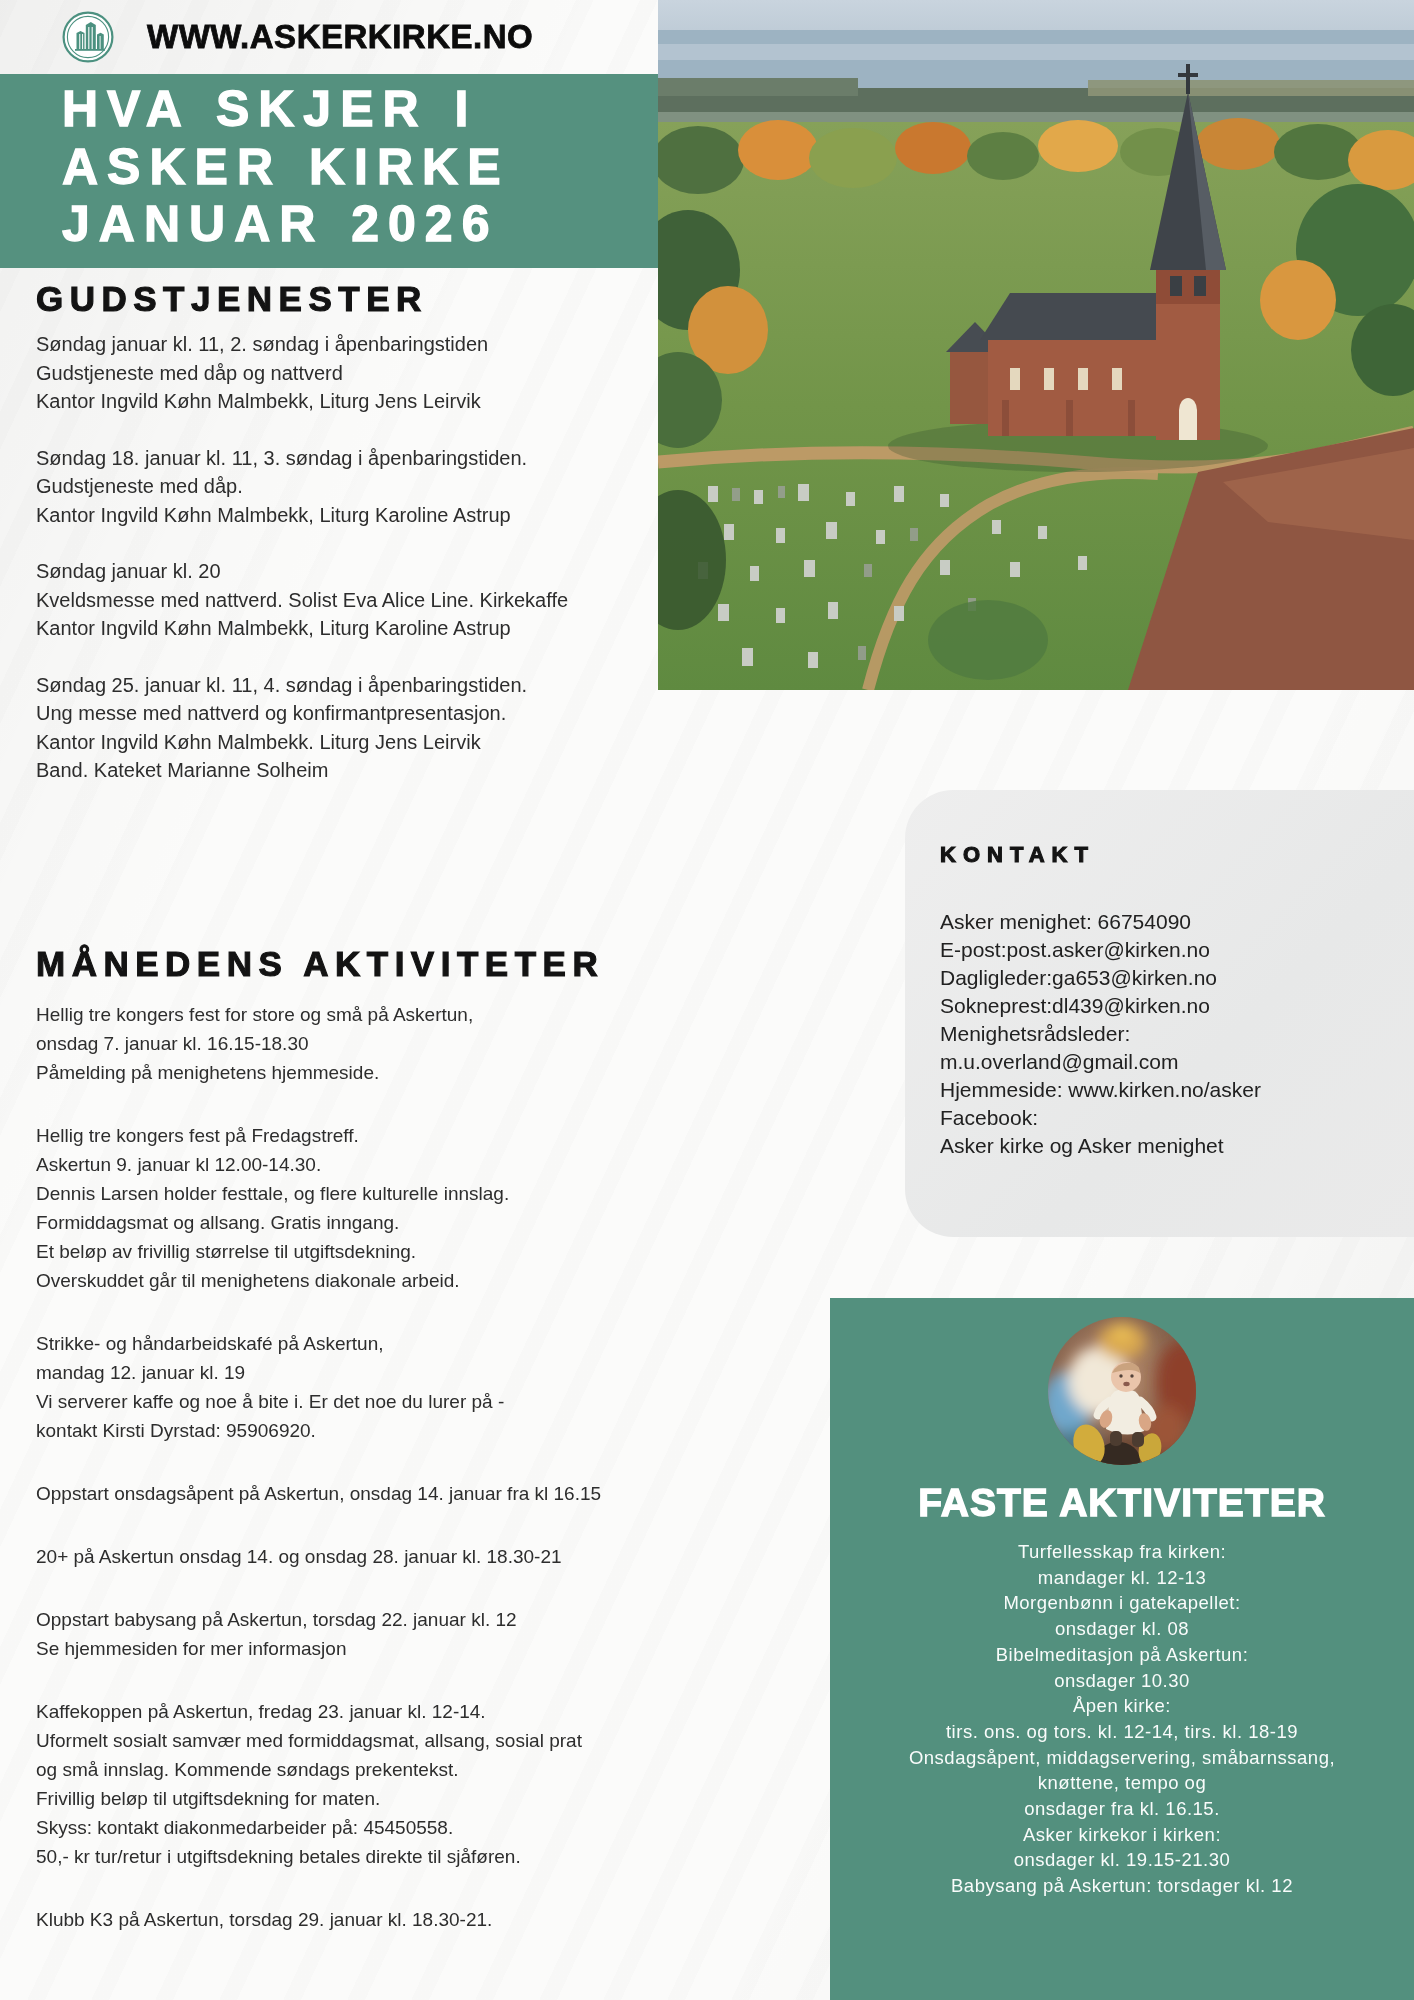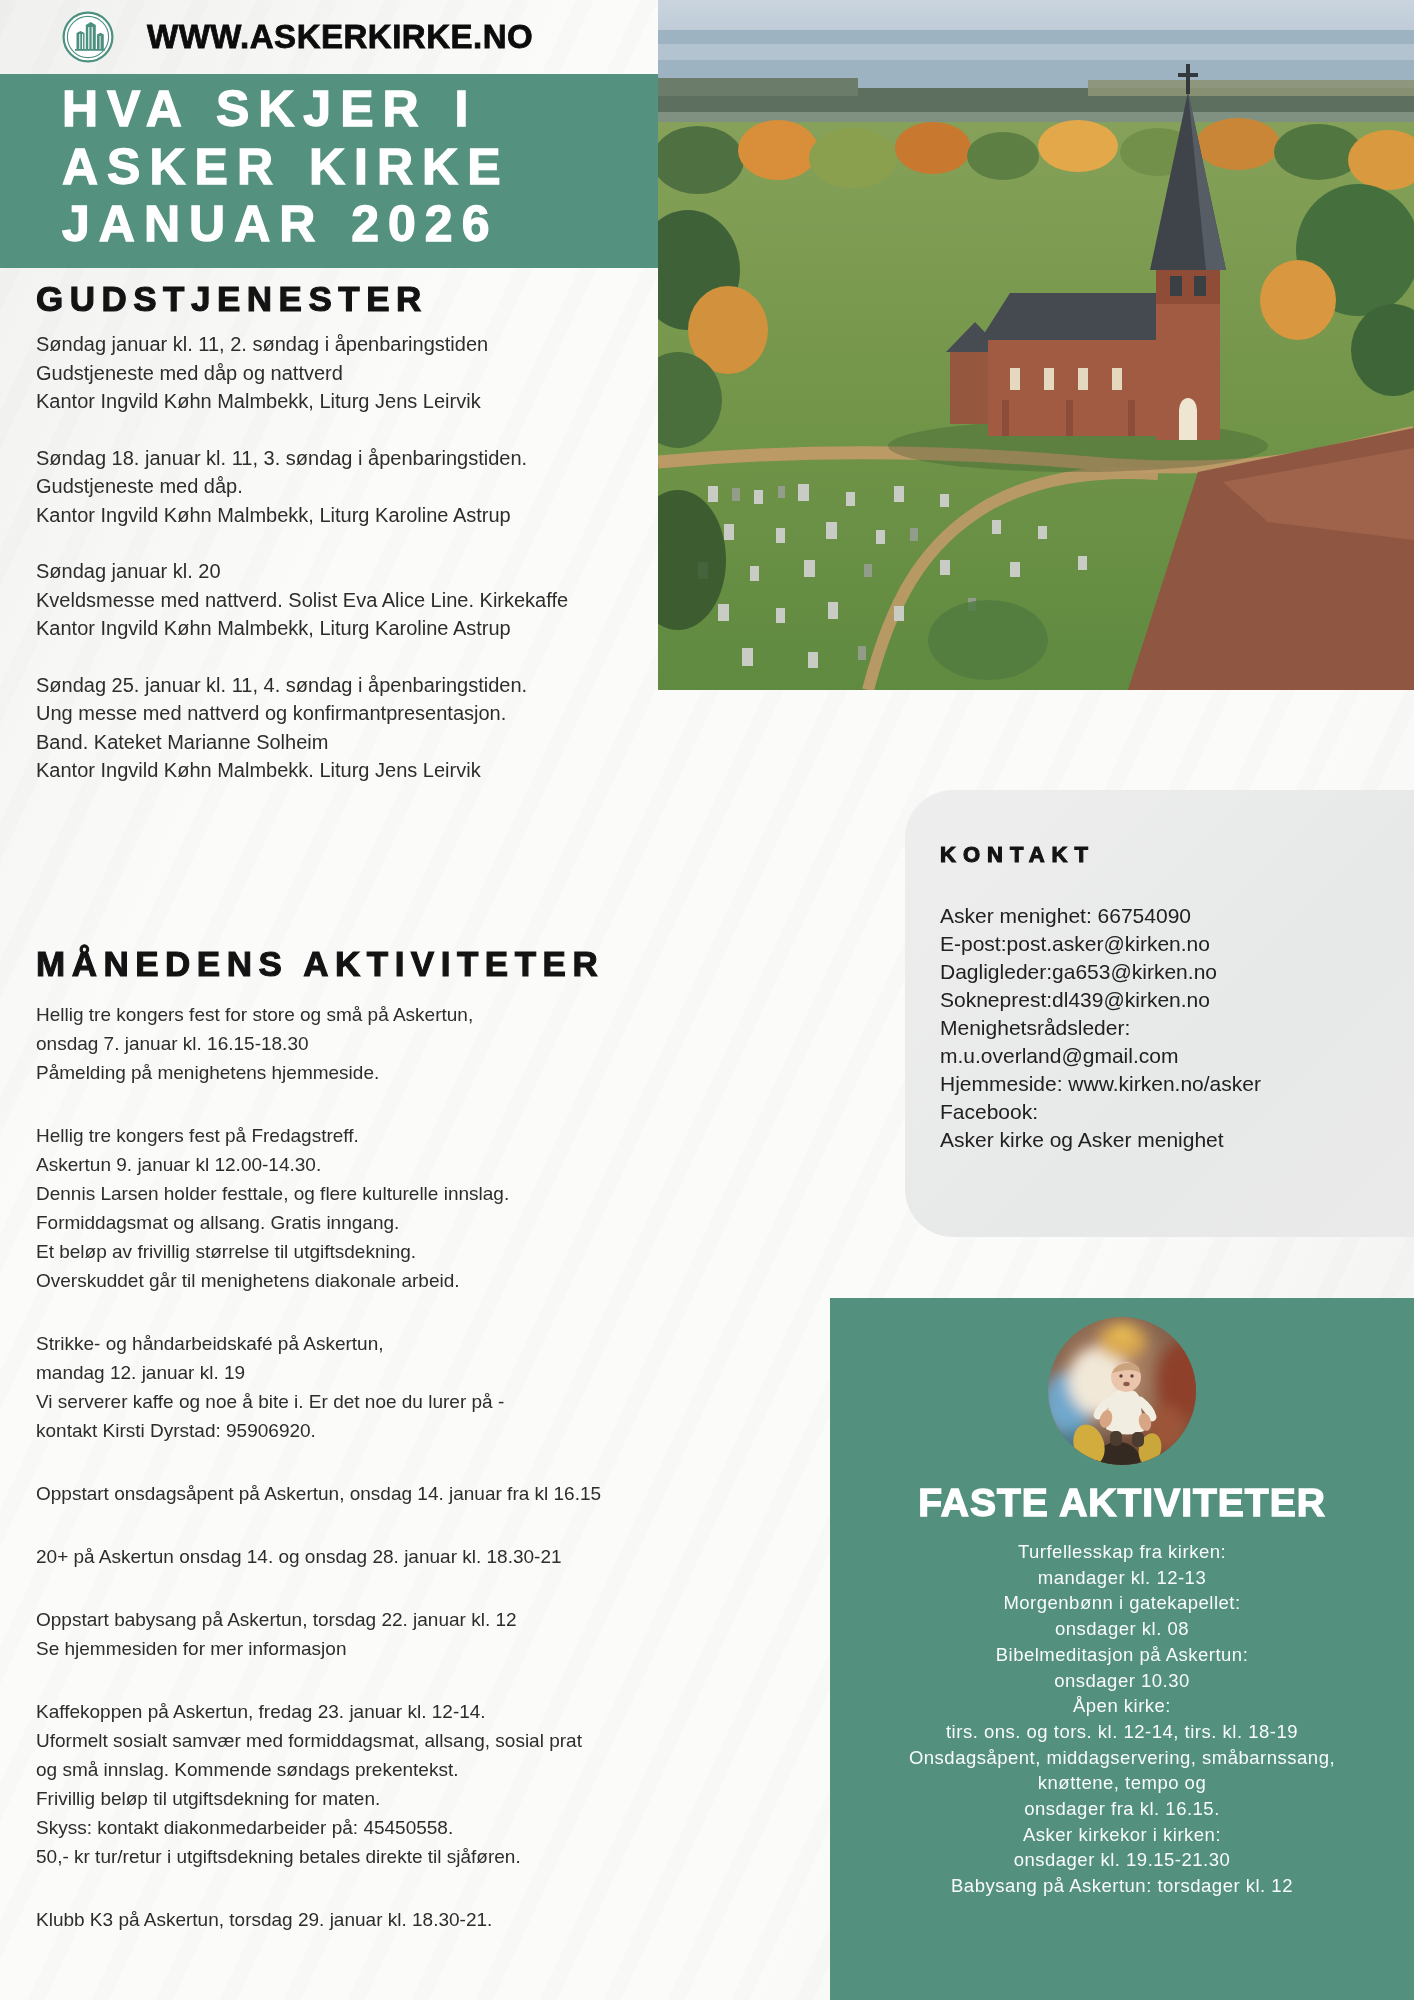--- a/index.html
+++ b/index.html
@@ -49,21 +49,21 @@
   
   .kontakt-card {
     position:absolute; left:905px; top:790px; width:509px; height:447px;
     background:linear-gradient(135deg,#eeeeee 0%,#e7e8e8 60%,#eaeaea 100%);
     border-radius:48px 0 0 48px; z-index:2;
   }
   .kontakt-heading {
     position:absolute; left:35px; top:52px; margin:0; font-size:22px; font-weight:bold;
     letter-spacing:7px; color:#141414; -webkit-text-stroke:1.1px #141414;
   }
-  .kontakt-lines { position:absolute; left:35px; top:112px; }
+  .kontakt-lines { position:absolute; left:35px; top:118px; }
   .kontakt-lines .line { font-size:21px; line-height:28px; color:#212121; white-space:nowrap; }
 
   
   .faste-box {
     position:absolute; left:830px; top:1298px; width:584px; height:702px;
     background:#53907E; z-index:2; text-align:center;
   }
   .baby-circle {
     position:absolute; left:50%; top:19px; transform:translateX(-50%);
     width:148px; height:148px; border-radius:50%; overflow:hidden;
@@ -243,22 +243,22 @@
         <div class="line">Kantor Ingvild Køhn Malmbekk, Liturg Karoline Astrup</div>
       </div>
       <div class="block">
         <div class="line">Søndag januar kl. 20</div>
         <div class="line">Kveldsmesse med nattverd. Solist Eva Alice Line. Kirkekaffe</div>
         <div class="line">Kantor Ingvild Køhn Malmbekk, Liturg Karoline Astrup</div>
       </div>
       <div class="block">
         <div class="line">Søndag 25. januar kl. 11, 4. søndag i åpenbaringstiden.</div>
         <div class="line">Ung messe med nattverd og konfirmantpresentasjon.</div>
+        <div class="line">Kantor Ingvild Køhn Malmbekk. Liturg Jens Leirvik</div>
         <div class="line">Band. Kateket Marianne Solheim</div>
-        <div class="line">Kantor Ingvild Køhn Malmbekk. Liturg Jens Leirvik</div>
       </div>
     </div>
 
   <h2 class="section-heading" id="man-heading">MÅNEDENS AKTIVITETER</h2>
   <div class="text-col" id="activities">
       <div class="block">
         <div class="line">Hellig tre kongers fest for store og små på Askertun,</div>
         <div class="line">onsdag 7. januar kl. 16.15-18.30</div>
         <div class="line">Påmelding på menighetens hjemmeside.</div>
       </div>

